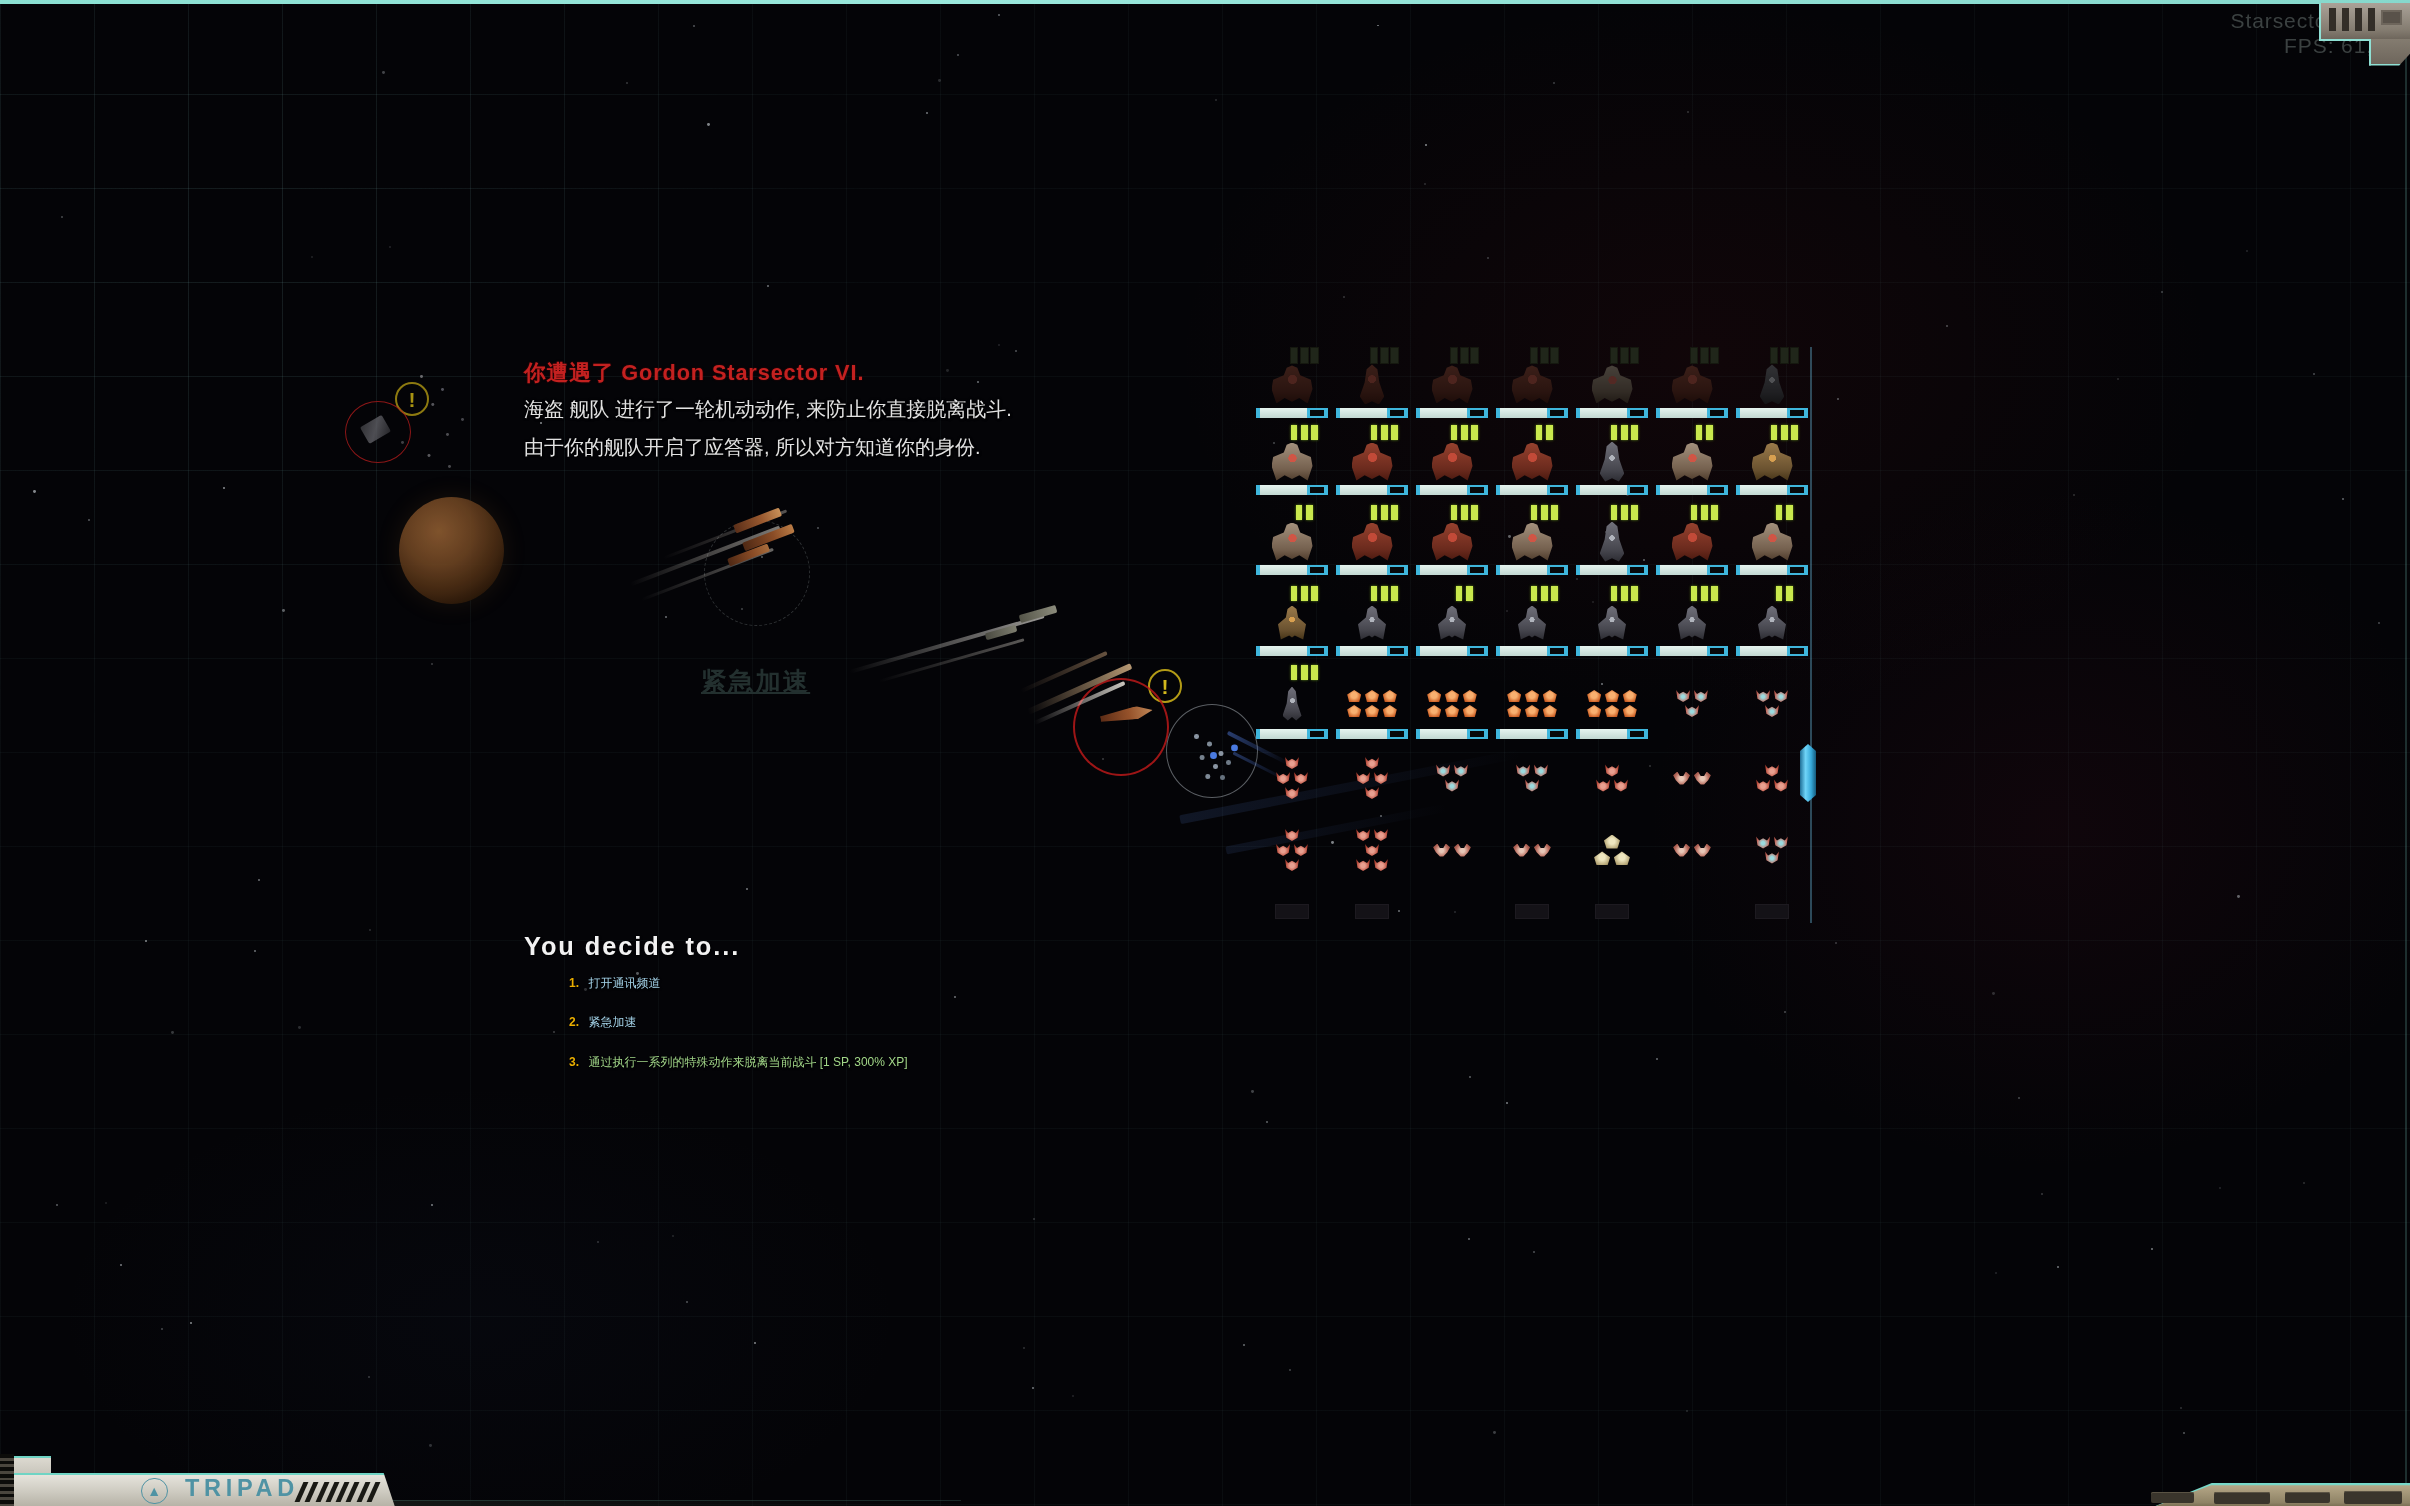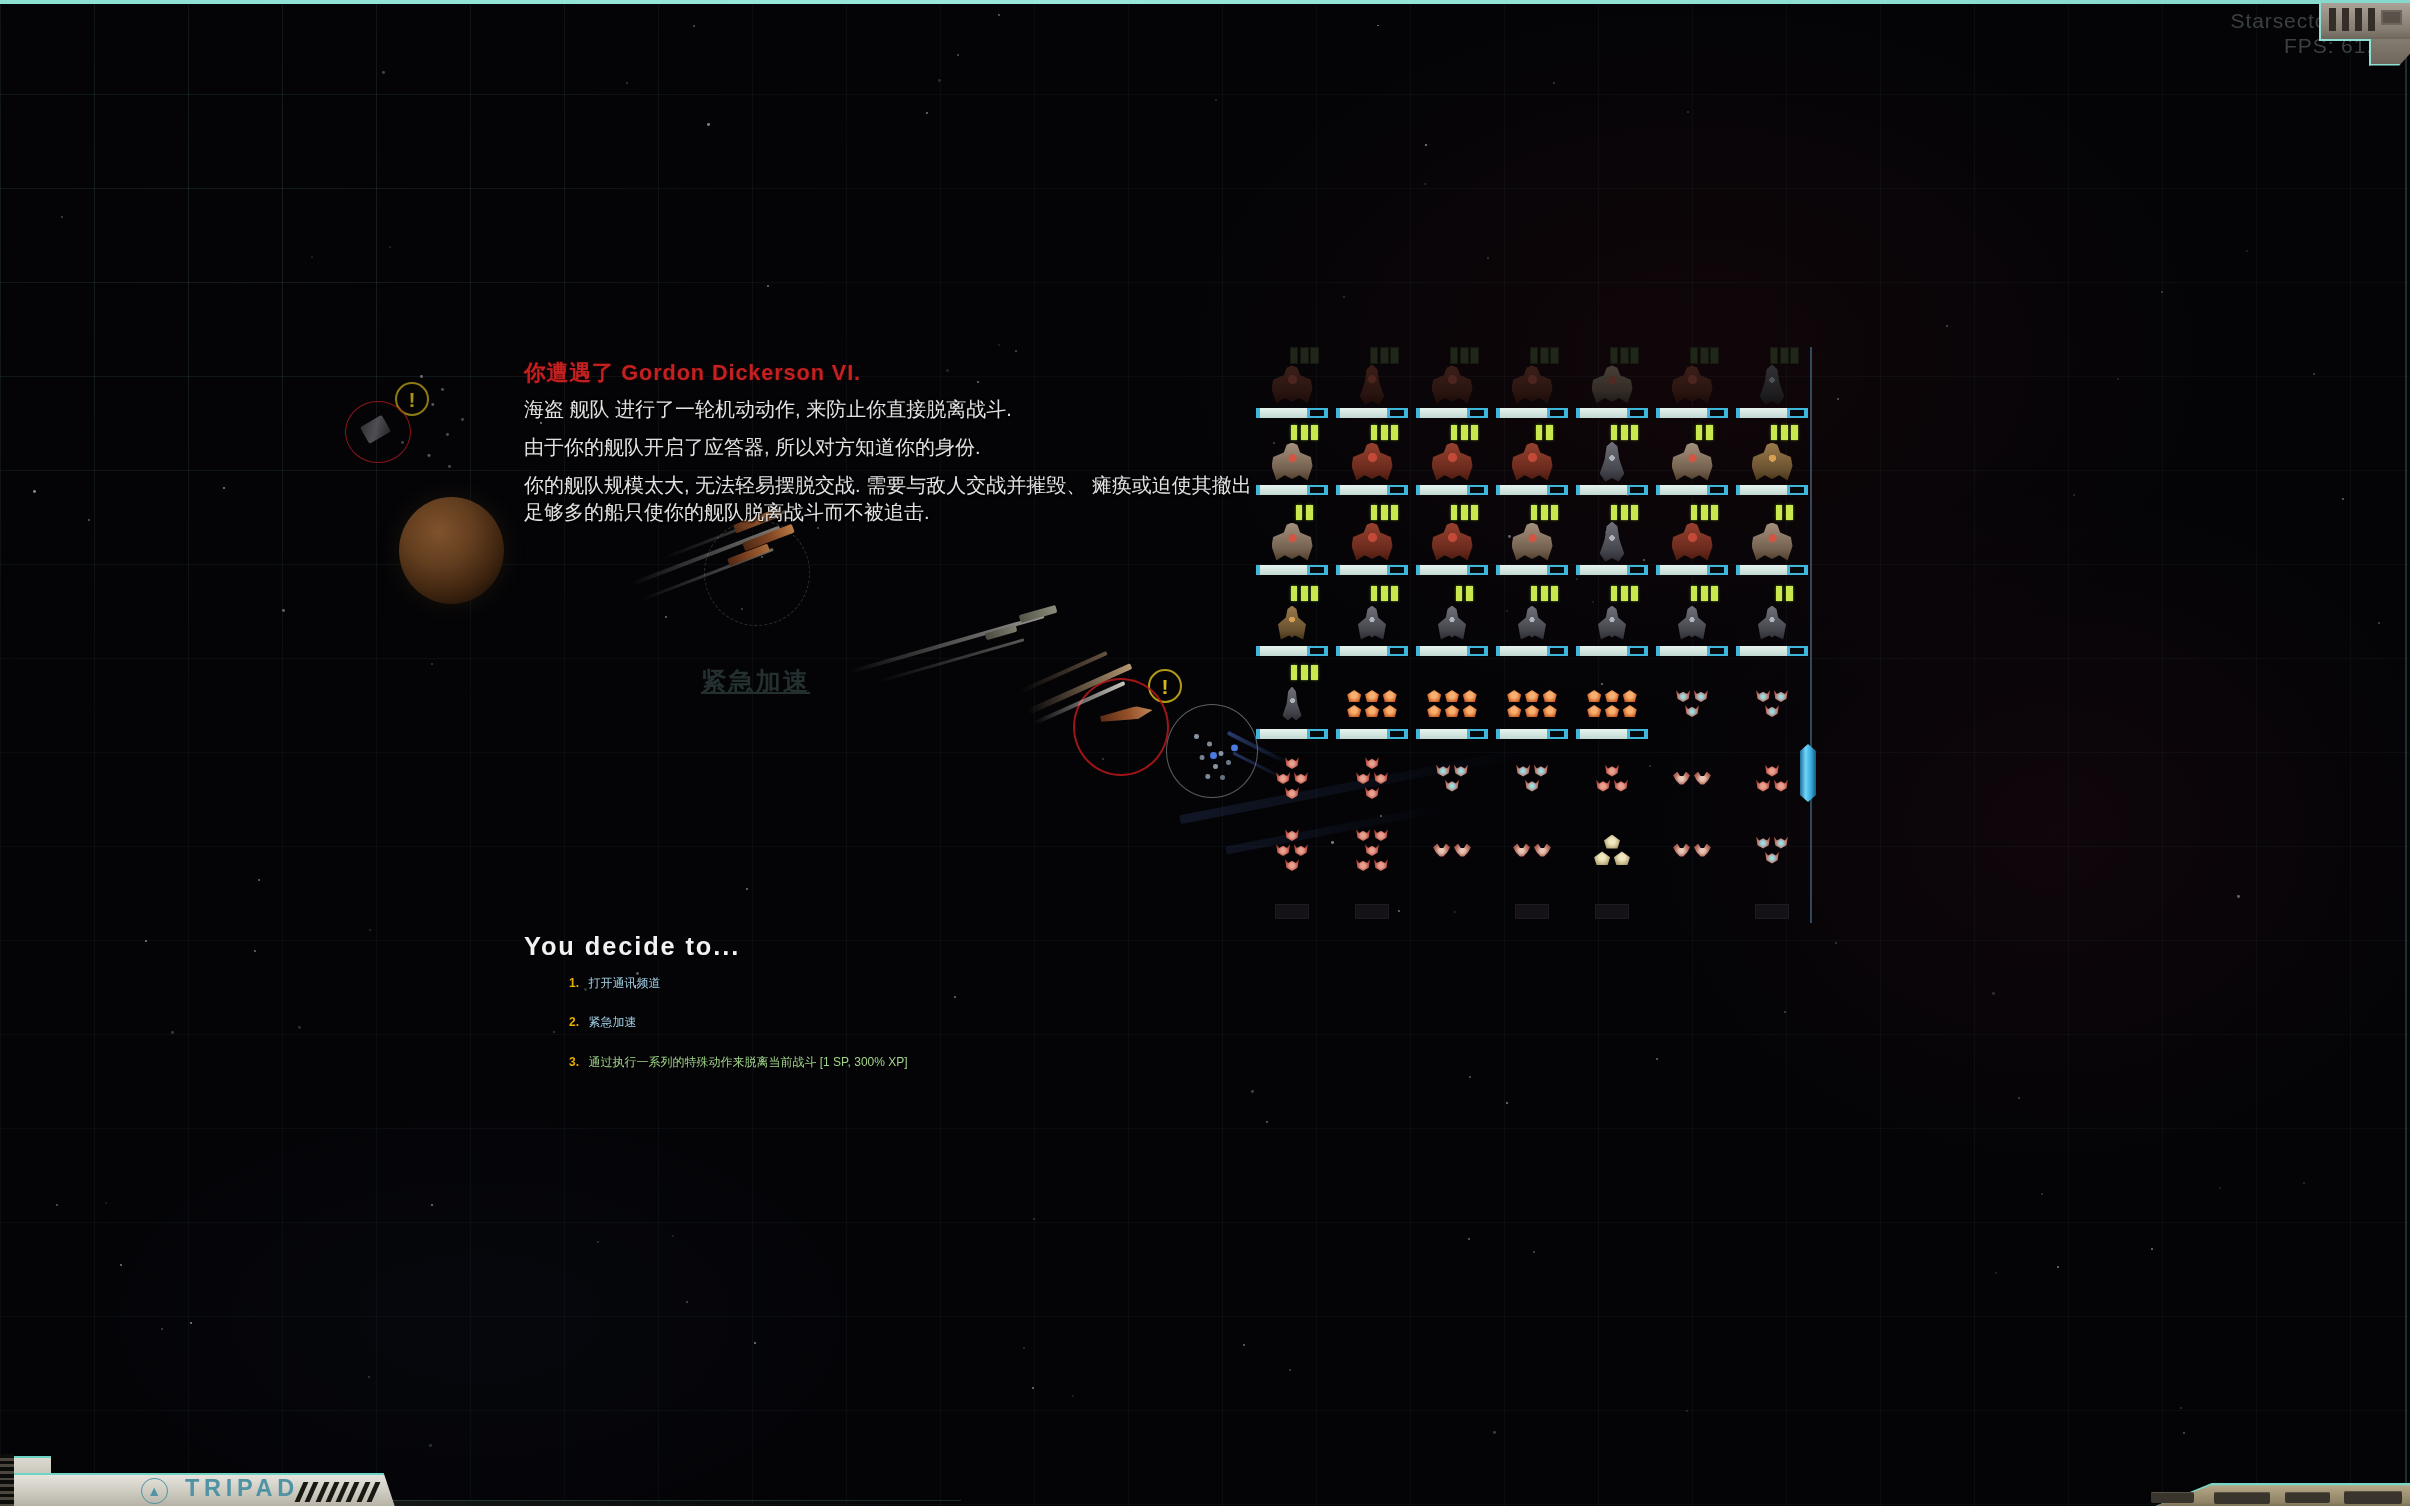--- a/index.html
+++ b/index.html
@@ -299,24 +299,23 @@
   <div class="shipm" style="left:1100px;top:708px;width:53px;height:13px;transform:rotate(-10deg);background:linear-gradient(90deg,#5c2c16,#96522a 55%,#c08858);clip-path:polygon(0 30%,70% 0,100% 50%,70% 100%,0 70%);"></div>
   <div class="circle" style="left:1166px;top:704px;width:90px;height:92px;border:1.9px solid rgba(195,205,210,.45);"></div>
   <div class="dots" style="left:1194px;top:734px;width:4.7px;height:4.7px;background:#8a95a2;box-shadow:13px 7.5px 0 #7e8a96,24.5px 17px 0 #8a95a2,5.6px 21px 0 #76828e,19px 30px 0 #8a95a2,32px 26px 0 #6e7a86,11.3px 40px 0 #7e8a96,26px 41px 0 #66727e,38px 11.3px 0 0.9px #4a7ae0,17px 19px 0 0.9px #4a7ae0;"></div>
   <div class="trail" style="left:1224px;top:746px;width:68px;height:3.8px;transform:rotate(27deg);background:linear-gradient(90deg,rgba(85,130,235,.45),transparent);"></div>
   <div class="trail" style="left:1230px;top:765px;width:60px;height:2.8px;transform:rotate(27deg);background:linear-gradient(90deg,rgba(85,130,235,.38),transparent);"></div>
   <div class="trail" style="left:1177px;top:782px;width:348px;height:9.4px;transform:rotate(-11deg);background:linear-gradient(90deg,rgba(80,120,200,.16),transparent);"></div>
   <div class="trail" style="left:1224px;top:825px;width:226px;height:7.5px;transform:rotate(-11deg);background:linear-gradient(90deg,rgba(80,120,200,.13),transparent);"></div>
 
   <div class="emg-label">紧急加速</div>
 
-  <div class="dlg-title">你遭遇了 Gordon Dickerson VI.</div>
+  <div class="dlg-title">你遭遇了 Gordon Starsector VI.</div>
   <div class="dlg-p" style="top:396px;">海盗 舰队 进行了一轮机动动作, 来防止你直接脱离战斗.</div>
   <div class="dlg-p" style="top:434px;">由于你的舰队开启了应答器, 所以对方知道你的身份.</div>
-  <div class="dlg-p" style="top:472px;">你的舰队规模太大, 无法轻易摆脱交战. 需要与敌人交战并摧毁、 瘫痪或迫使其撤出足够多的船只使你的舰队脱离战斗而不被追击.</div>
   <div class="dlg-prompt">You decide to...</div>
   <div class="opt" style="top:975px;">
     <span class="num">1.</span><span class="opt-blue">打开通讯频道</span>
   </div>
   <div class="opt" style="top:1014px;">
     <span class="num">2.</span><span class="opt-blue">紧急加速</span>
   </div>
   <div class="opt" style="top:1054px;">
     <span class="num">3.</span><span class="opt-green">通过执行一系列的特殊动作来脱离当前战斗 [1 SP, 300% XP]</span>
   </div>

